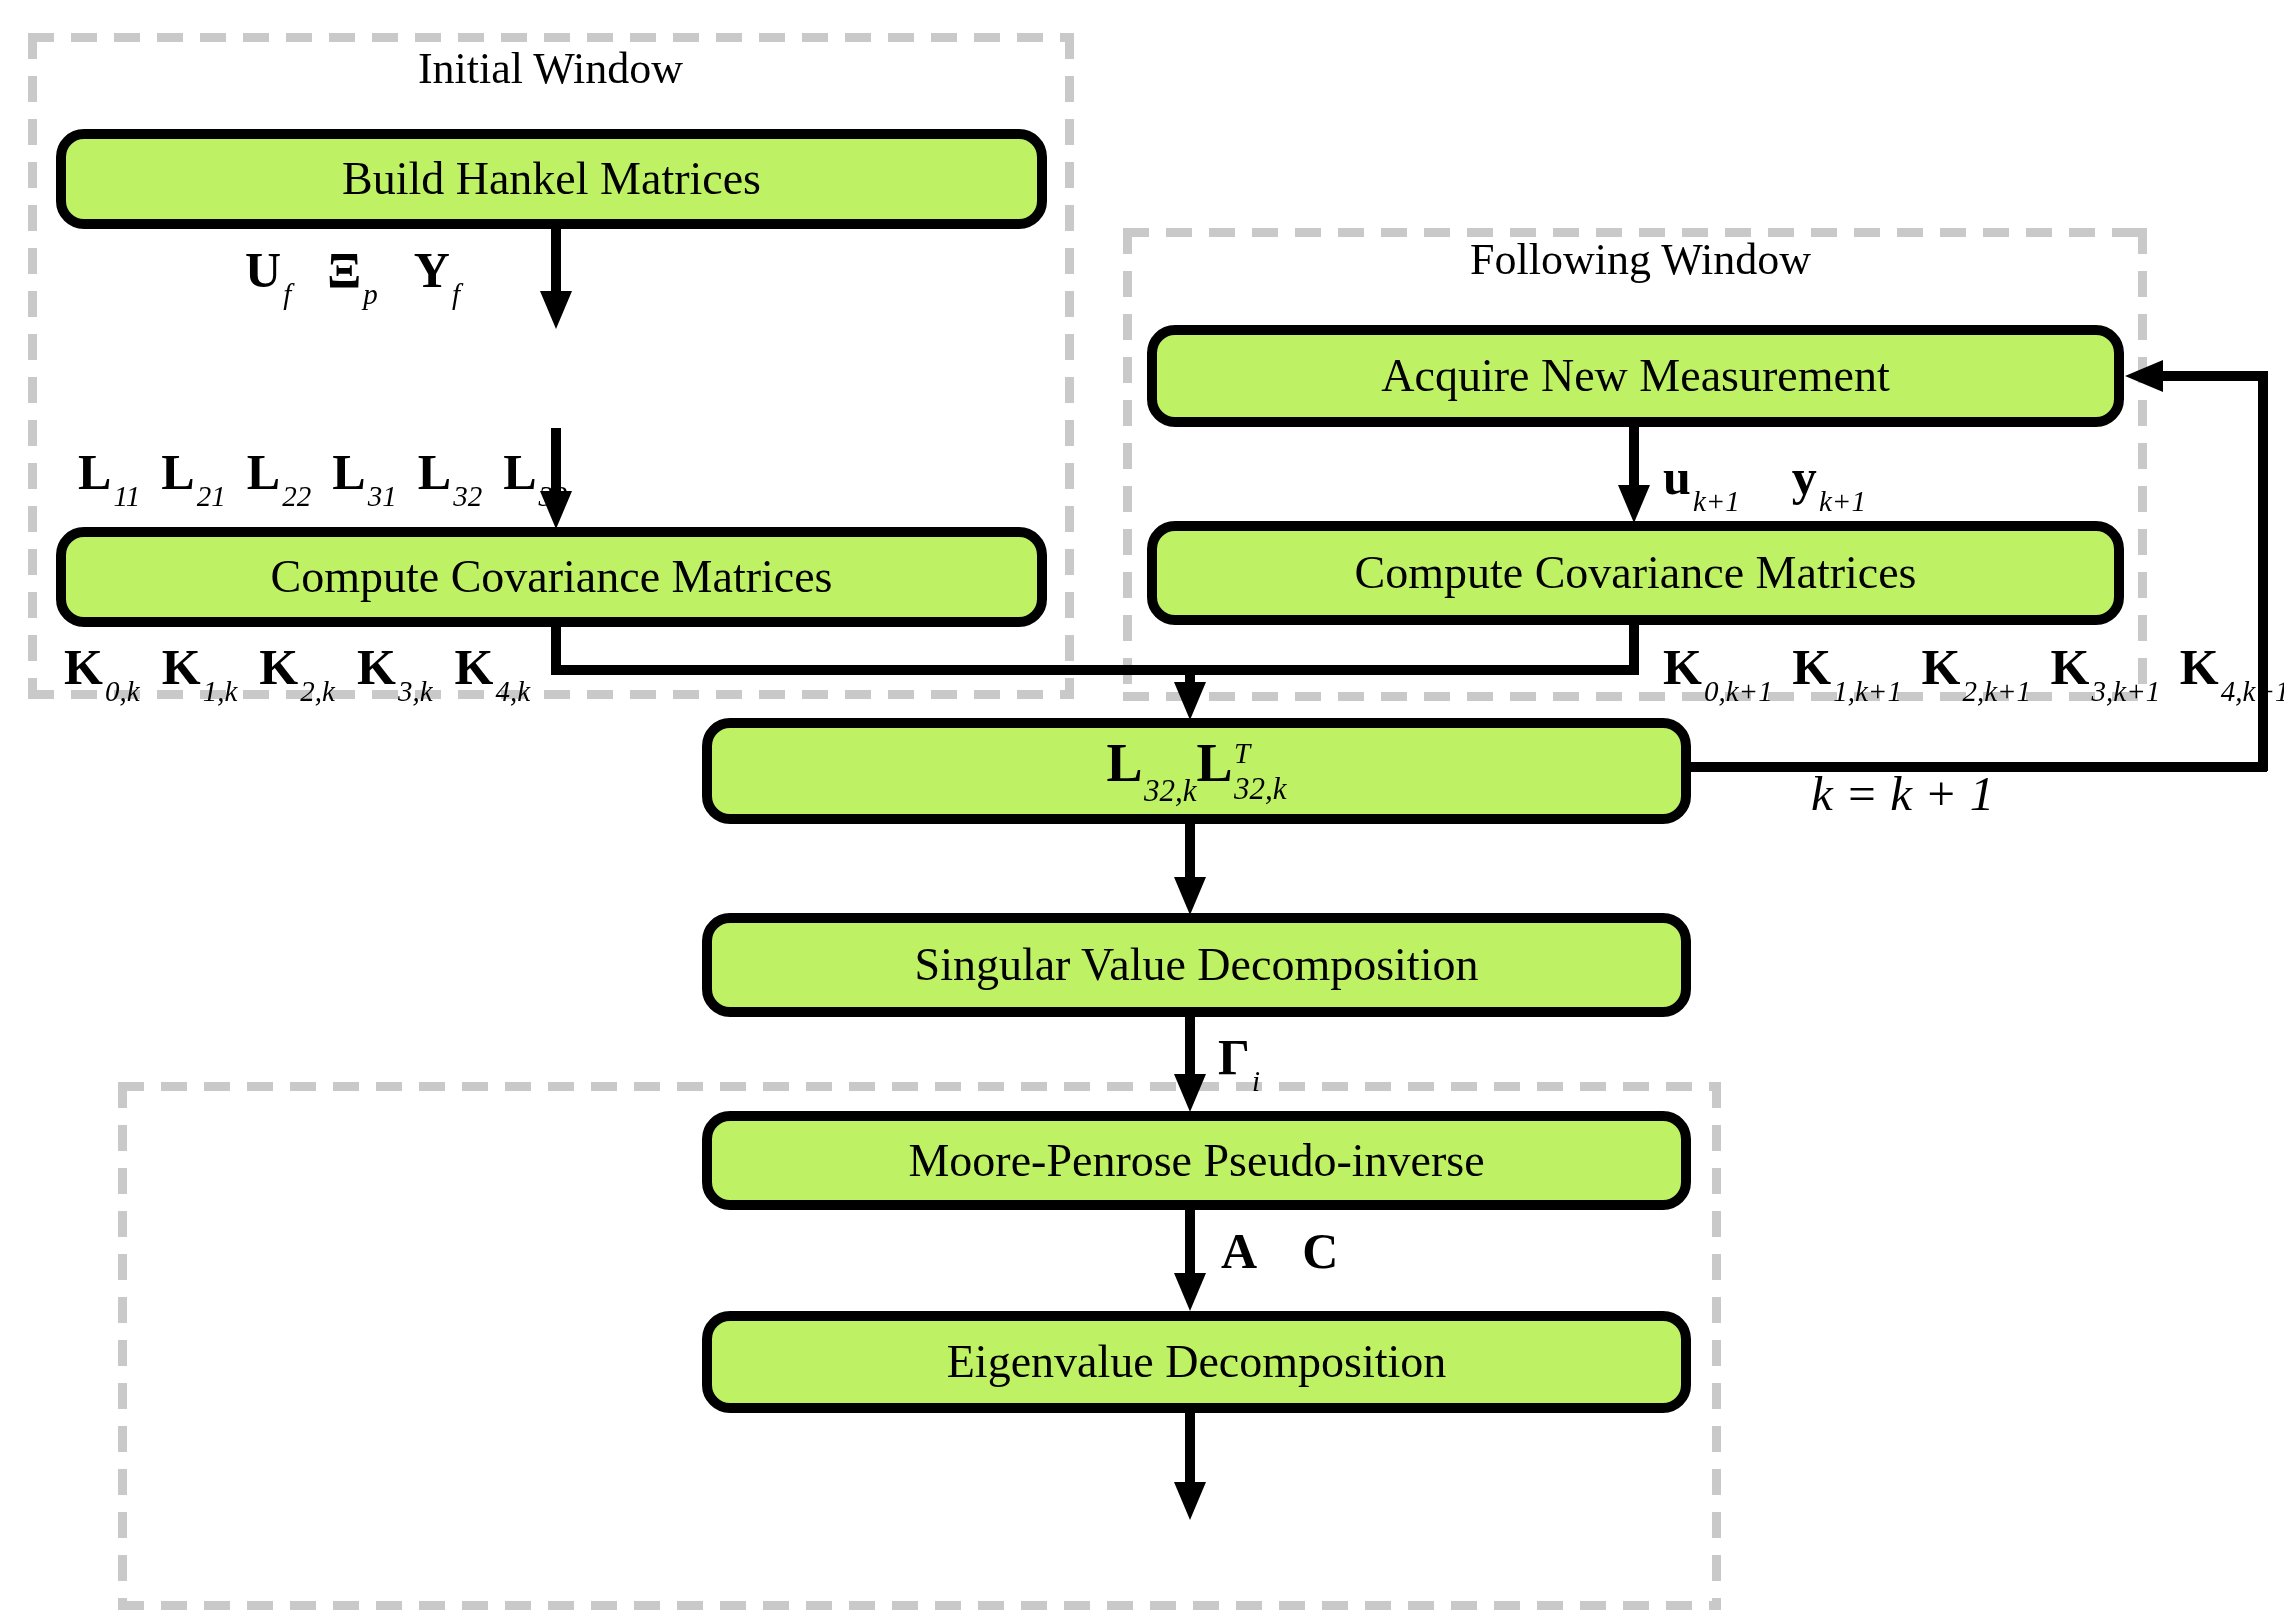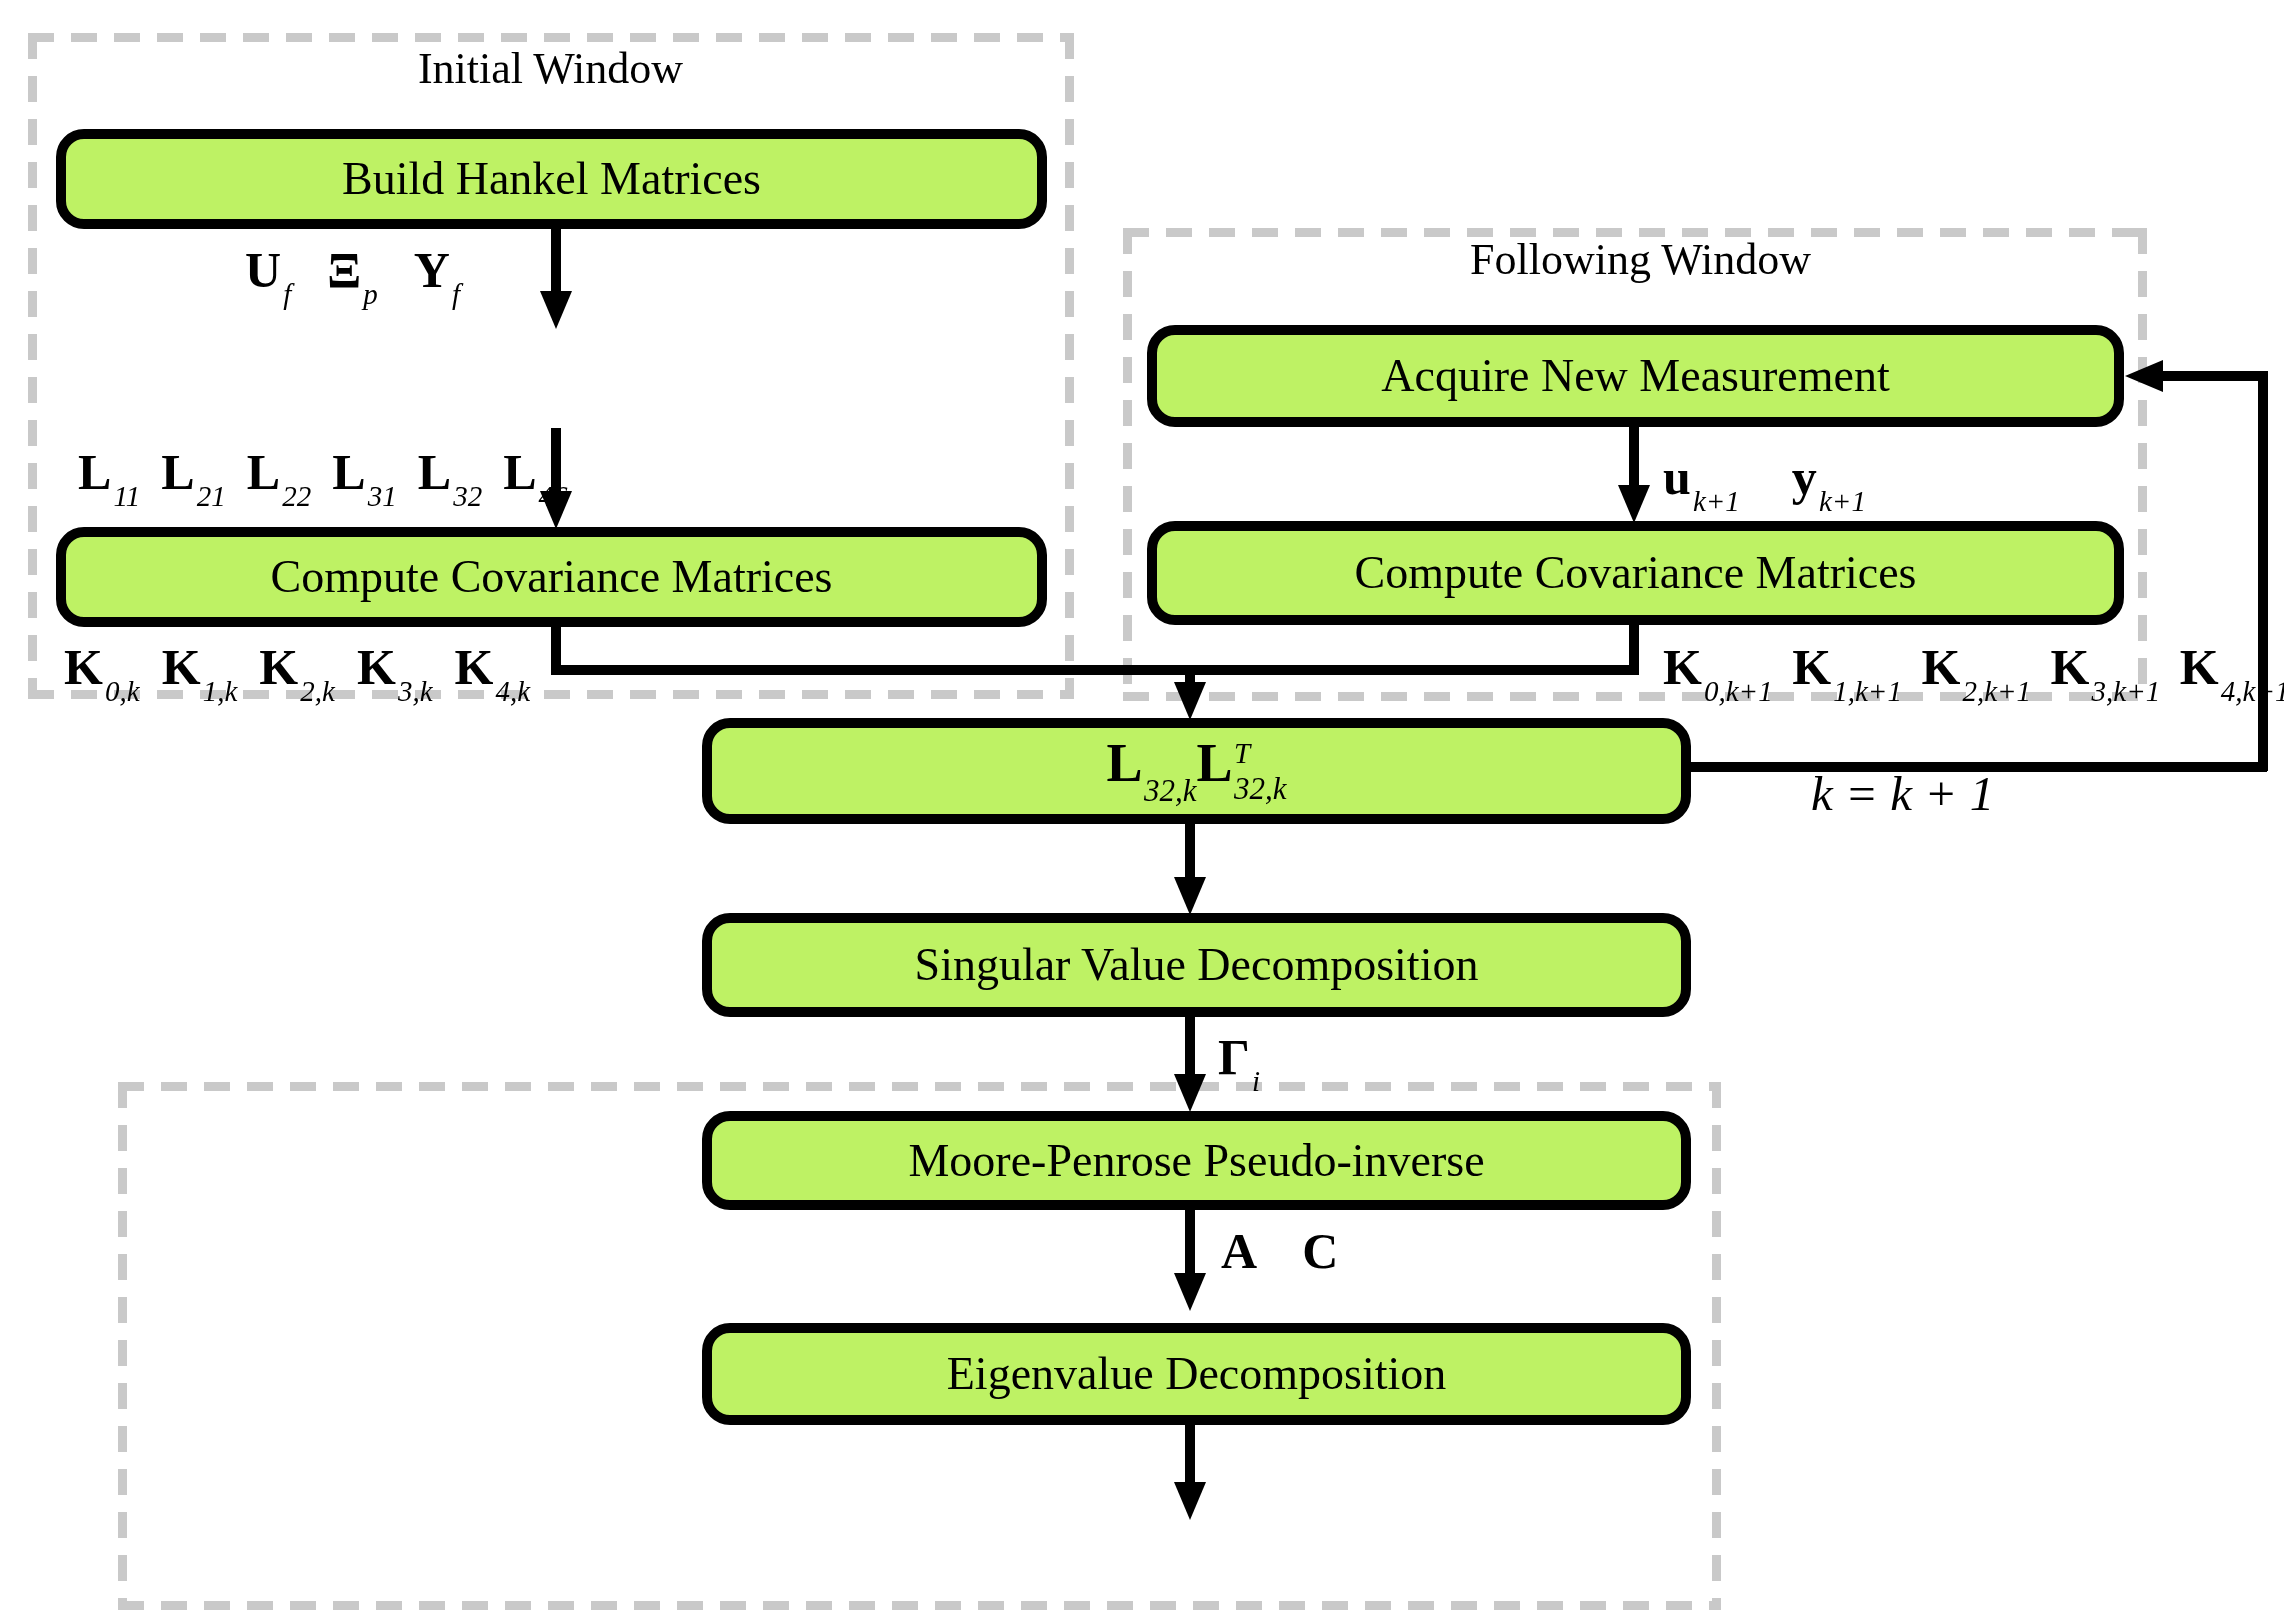--- a/index.html
+++ b/index.html
@@ -126,37 +126,37 @@
           <span class="sub">32,k</span>
         </span>
     </span>
   </div>
   <div class="node" style="left:702px;top:913px;width:989px;height:104px;">
     <span>Singular Value Decomposition</span>
   </div>
   <div class="node" style="left:702px;top:1111px;width:989px;height:99px;">
     <span>Moore-Penrose Pseudo-inverse</span>
   </div>
-  <div class="node" style="left:702px;top:1311px;width:989px;height:102px;margin-top:12px;">
+  <div class="node" style="left:702px;top:1311px;width:989px;height:102px;">
     <span>Eigenvalue Decomposition</span>
   </div>
 
   <div class="mrow" style="left:245px;top:245px;gap:36px;">
     <span class="mlab"><span>U</span><span class="ms">f</span></span>
     <span class="mlab"><span>Ξ</span><span class="ms">p</span></span>
     <span class="mlab"><span>Y</span><span class="ms">f</span></span>
   </div>
 
   <div class="mrow" style="left:78px;top:447px;gap:21px;">
     <span class="mlab"><span>L</span><span class="ms">11</span></span>
     <span class="mlab"><span>L</span><span class="ms">21</span></span>
     <span class="mlab"><span>L</span><span class="ms">22</span></span>
     <span class="mlab"><span>L</span><span class="ms">31</span></span>
     <span class="mlab"><span>L</span><span class="ms">32</span></span>
-    <span class="mlab"><span>L</span><span class="ms">46</span></span>
+    <span class="mlab"><span>L</span><span class="ms">33</span></span>
   </div>
 
   <div class="mrow" style="left:64px;top:642px;gap:22px;">
     <span class="mlab"><span>K</span><span class="ms">0,k</span></span>
     <span class="mlab"><span>K</span><span class="ms">1,k</span></span>
     <span class="mlab"><span>K</span><span class="ms">2,k</span></span>
     <span class="mlab"><span>K</span><span class="ms">3,k</span></span>
     <span class="mlab"><span>K</span><span class="ms">4,k</span></span>
   </div>
 

